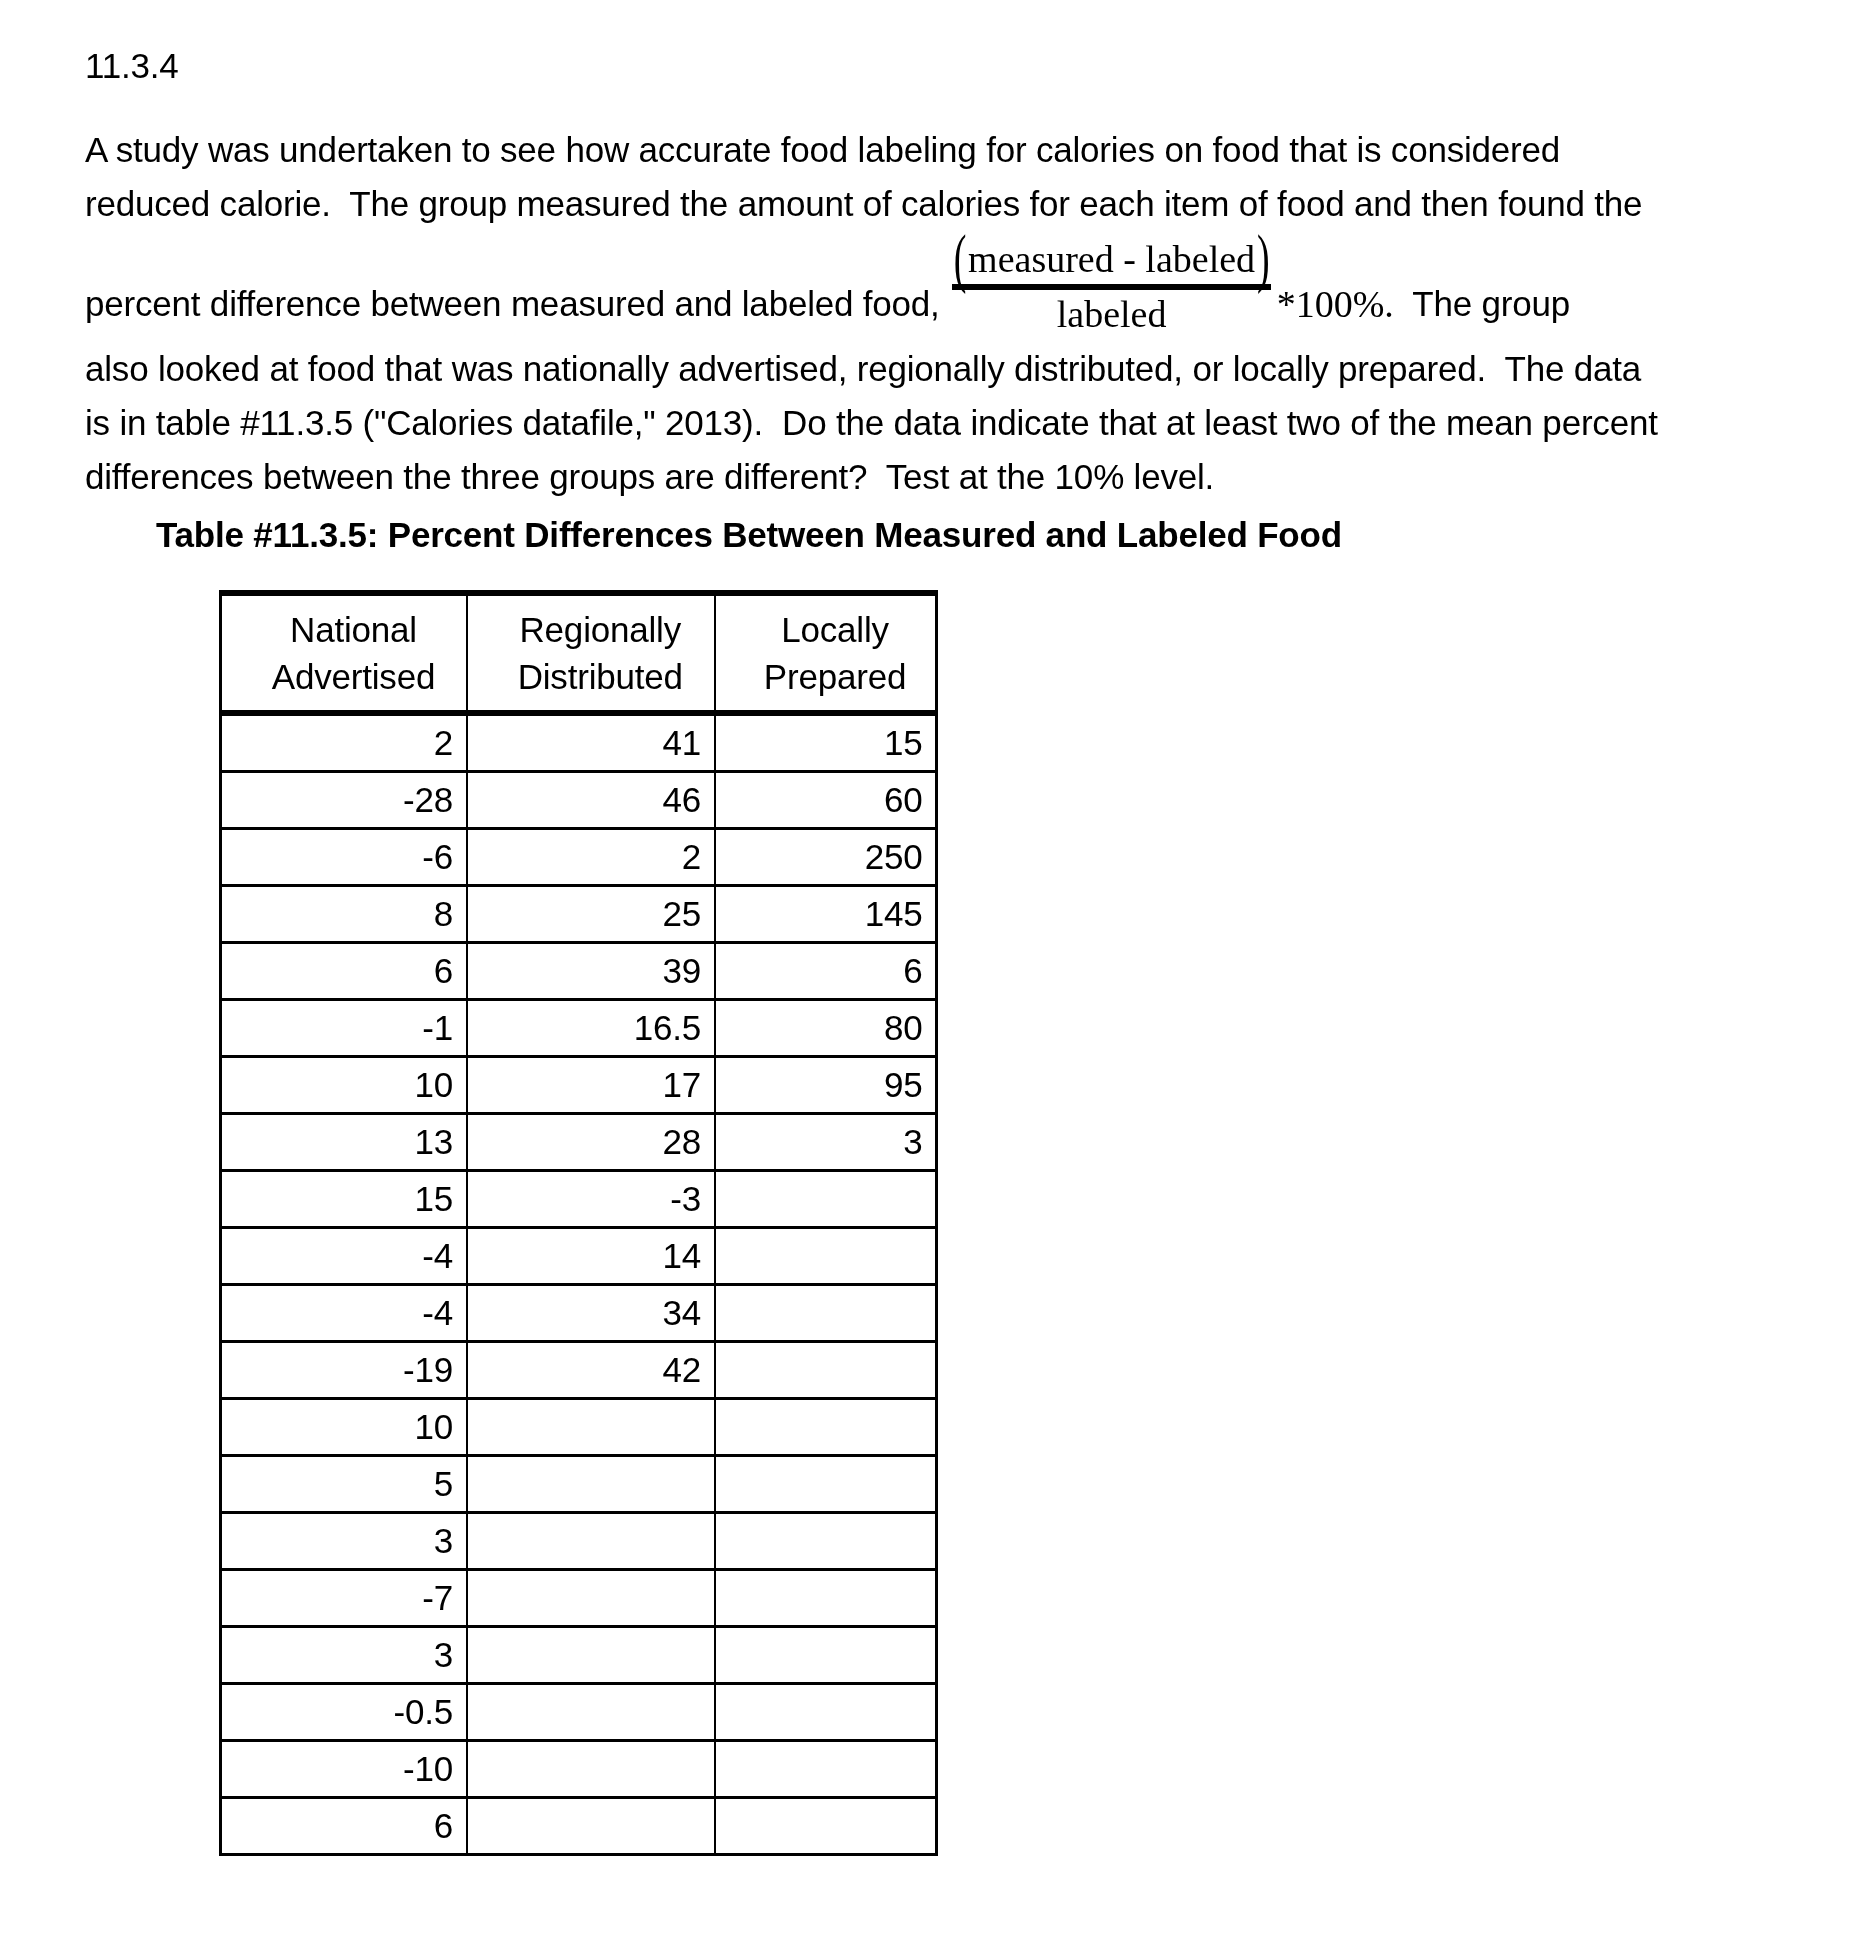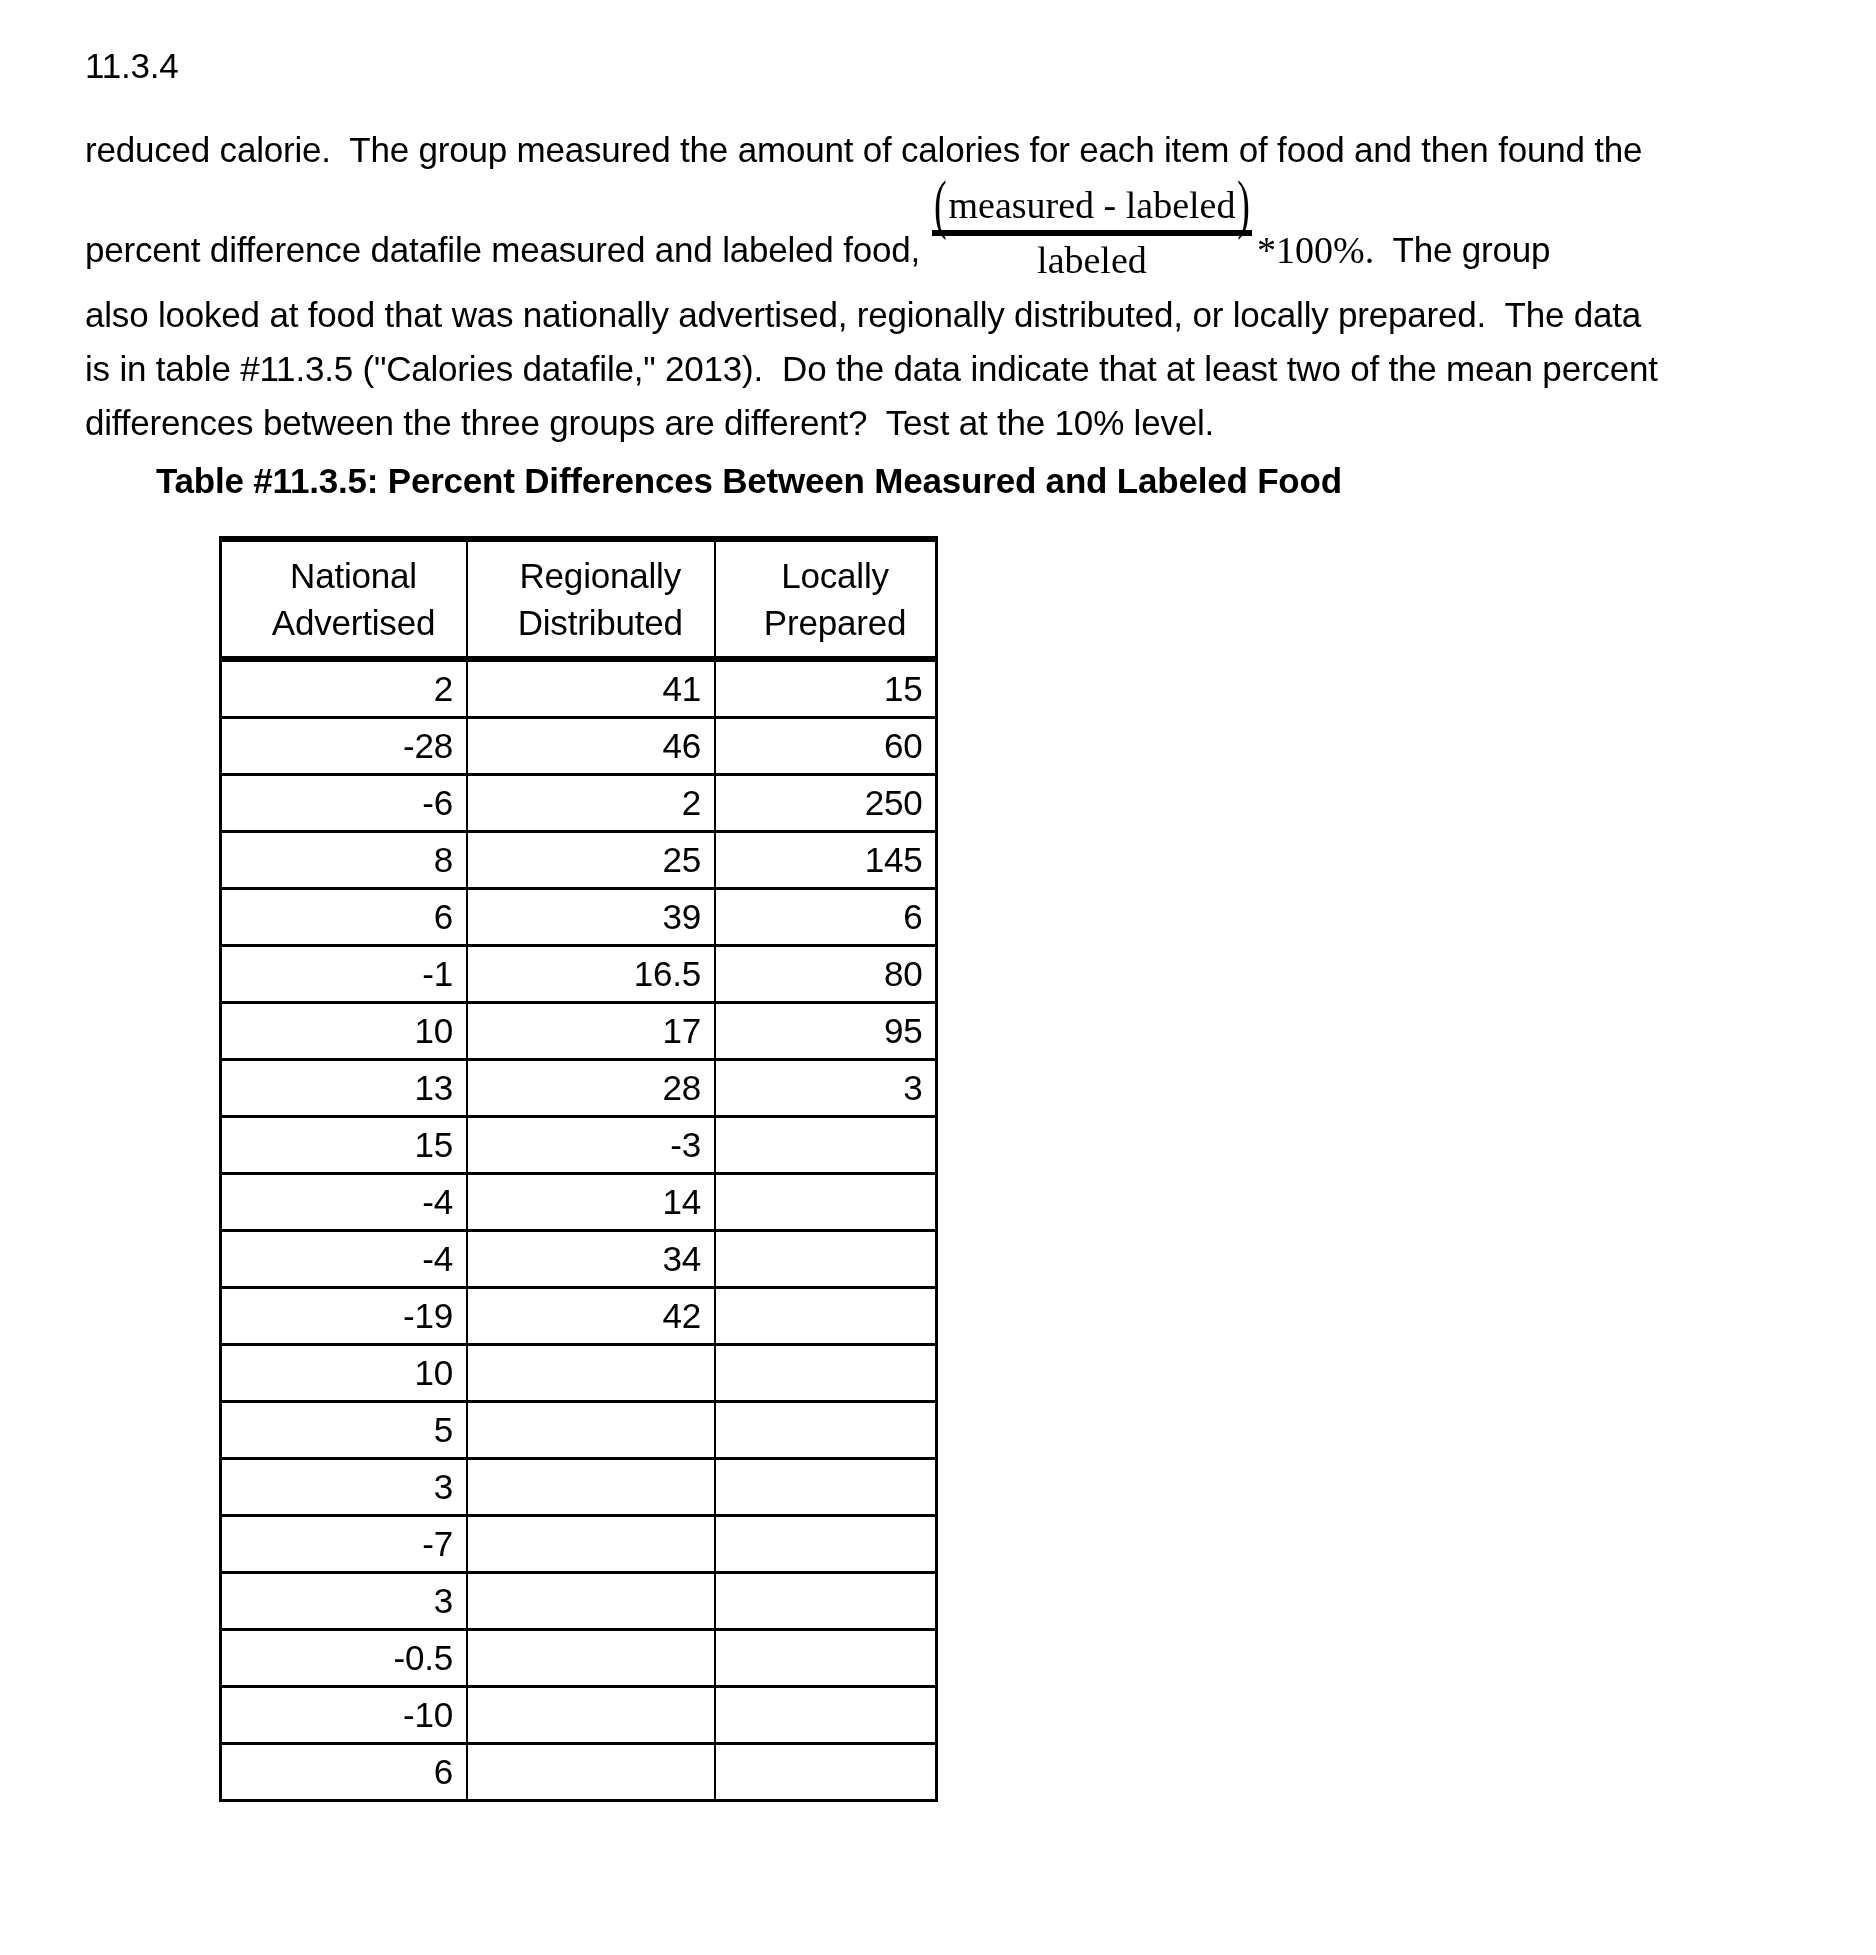--- a/index.html
+++ b/index.html
@@ -92,24 +92,25 @@
   .col-lp { width:222px; }
 </style>
 </head>
 <body>
 
 <div class="page">
 
   <div class="heading">11.3.4</div>
 
   <div>
+    <div class="tline">A study was undertaken to see how accurate food labeling for calories on food that is considered</div>
     <div class="tline">reduced calorie.  The group measured the amount of calories for each item of food and then found the</div>
 
     <div class="formula-row">
-      <span class="pre">percent difference datafile measured and labeled food, </span>
+      <span class="pre">percent difference between measured and labeled food, </span>
       <span class="frac serifmath">
         <span class="num"><span class="paren">(</span><span>measured - labeled</span><span class="paren">)</span></span>
         <span class="fbar"></span>
         <span class="den">labeled</span>
       </span>
       <span class="mult serifmath">*100%.</span>
       <span class="post">  The group</span>
     </div>
 
     <div class="tline">also looked at food that was nationally advertised, regionally distributed, or locally prepared.  The data</div>

